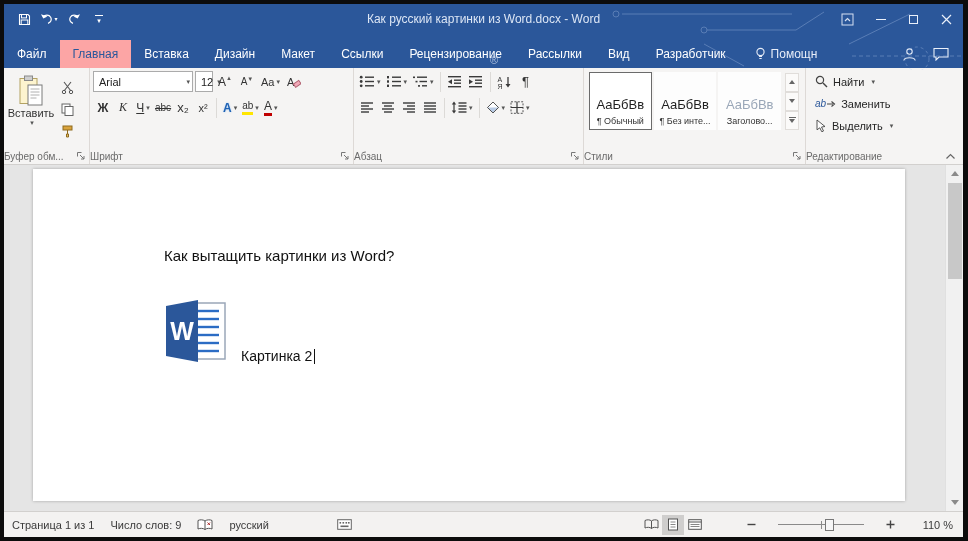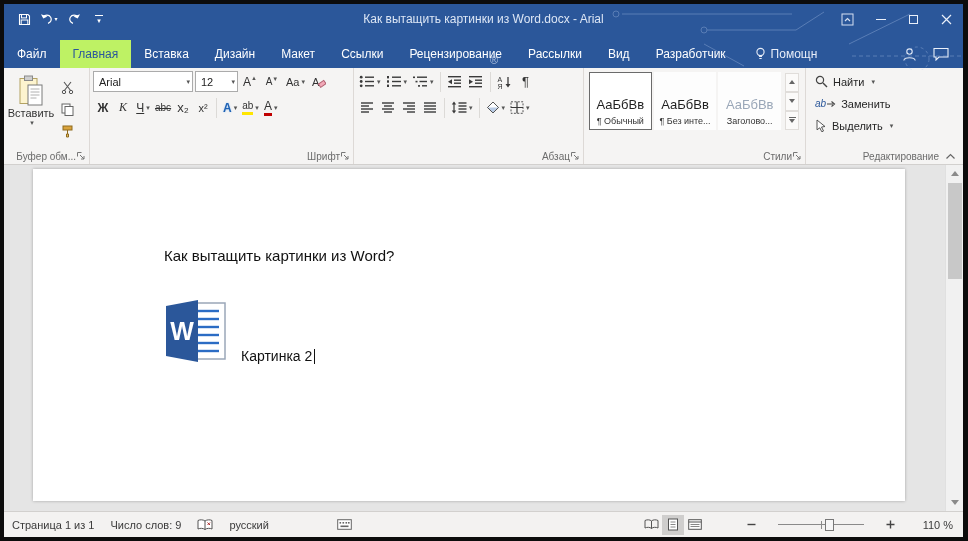--- a/index.html
+++ b/index.html
@@ -16,32 +16,32 @@
 .qcust .bar{width:8px;height:1px;background:#fff;margin-bottom:2px}
 .title{position:absolute;left:0;right:0;text-align:center;font-size:12px;color:#dce6f5;z-index:1}
 .winctl{margin-left:auto;display:flex;z-index:2}
 .wbtn{width:33px;height:30px;display:flex;align-items:center;justify-content:center}
 .minbar{width:10px;height:1px;background:#eaf0fa}
 .maxbox{width:9px;height:9px;border:1px solid #eaf0fa}
 
 
 .tabrow{height:34px;background:#2b579a;display:flex;align-items:flex-end;position:relative}
 .tab{height:28px;display:flex;align-items:center;padding:0 13px;font-size:12px;color:#fff;white-space:nowrap}
-.tab.active{background:#bef264;color:#2b579a}
+.tab.active{background:#fca5a5;color:#2b579a}
 .assist{display:flex;align-items:center;gap:5px;color:#e7edf8;font-size:12px;margin-left:16px;height:28px}
 .tabspacer{flex:1}
 .tabicon{width:32px;height:28px;display:flex;align-items:center;justify-content:center}
 
 
 .decor{position:absolute;left:0;top:0;width:959px;height:66px;pointer-events:none;z-index:1}
 
 
 .ribbon{height:97px;background:#f5f4f3;border-bottom:1px solid #d2d0ce;display:flex;position:relative;flex:0 0 auto}
 .rgroup{position:relative;border-right:1px solid #ddd9d6;padding:3px 6px 16px 3px}
-.glabel{position:absolute;bottom:2px;left:0;right:13px;text-align:right;font-size:10px;color:#6b6b6b;white-space:nowrap;overflow:hidden}
+.glabel{position:absolute;bottom:2px;left:0;right:13px;text-align:left;font-size:10px;color:#6b6b6b;white-space:nowrap;overflow:hidden}
 .glabel.full{right:0}
 .launcher{position:absolute;bottom:3px;right:3px}
 .row{display:flex;align-items:center}
 .sbtn{height:21px;min-width:20px;display:flex;align-items:center;justify-content:center;color:#333;font-size:12px;padding:0 2px;cursor:default}
 .dd{font-size:7px;color:#555;margin-left:2px;line-height:1}
 .combo{height:21px;border:1px solid #ababab;background:#fff;display:flex;align-items:center;font-size:11px;color:#222;padding:0 2px 0 5px}
 .combo .dd{margin-left:auto;padding-left:4px}
 .vdiv{width:1px;height:20px;background:#dcdad7;margin:0 3px}
 
 
@@ -134,21 +134,21 @@
             <path d="M12 1.2 L9.7 5.4 L5.5 3.4 Z" fill="#fff"></path>
           </svg>
       </div>
       <div class="qbtn">
         <span class="qcust">
             <span class="bar"></span>
             <span style="font-size:7px;color:#fff">▾</span>
           </span>
       </div>
     </div>
-    <div class="title">Как вытащить картинки из Word.docx - Arial</div>
+    <div class="title">Как русский картинки из Word.docx - Word</div>
     <div class="winctl">
       <div class="wbtn">
         <svg width="13" height="13" viewBox="0 0 13 13">
             <rect x="1" y="1" width="11" height="11" fill="none" stroke="#d7e1f2" stroke-width="1"></rect>
             <path d="M4 8 L6.5 5.5 L9 8" fill="none" stroke="#d7e1f2" stroke-width="1.2"></path>
           </svg>
       </div>
       <div class="wbtn">
           <span class="minbar"></span>
         </div>
@@ -251,21 +251,21 @@
           <path d="M4 4 l4 4 M8 5 v3 h-3" stroke="#777" fill="none"></path>
         </svg>
     </div>
 
     <div class="rgroup" style="width:264px">
       <div class="row" style="gap:2px">
         <div class="combo" style="width:100px">
           <span>Arial</span>
           <span class="dd">▾</span>
         </div>
-        <div class="combo" style="width:43px">
+        <div class="combo" style="width:18px">
           <span>12</span>
           <span class="dd">▾</span>
         </div>
         <div class="sbtn">
             <span>А</span>
             <span style="font-size:6px;margin-bottom:7px;color:#555">▲</span>
           </div>
         <div class="sbtn">
             <span style="font-size:10px">А</span>
             <span style="font-size:6px;margin-bottom:6px;color:#555">▼</span>

